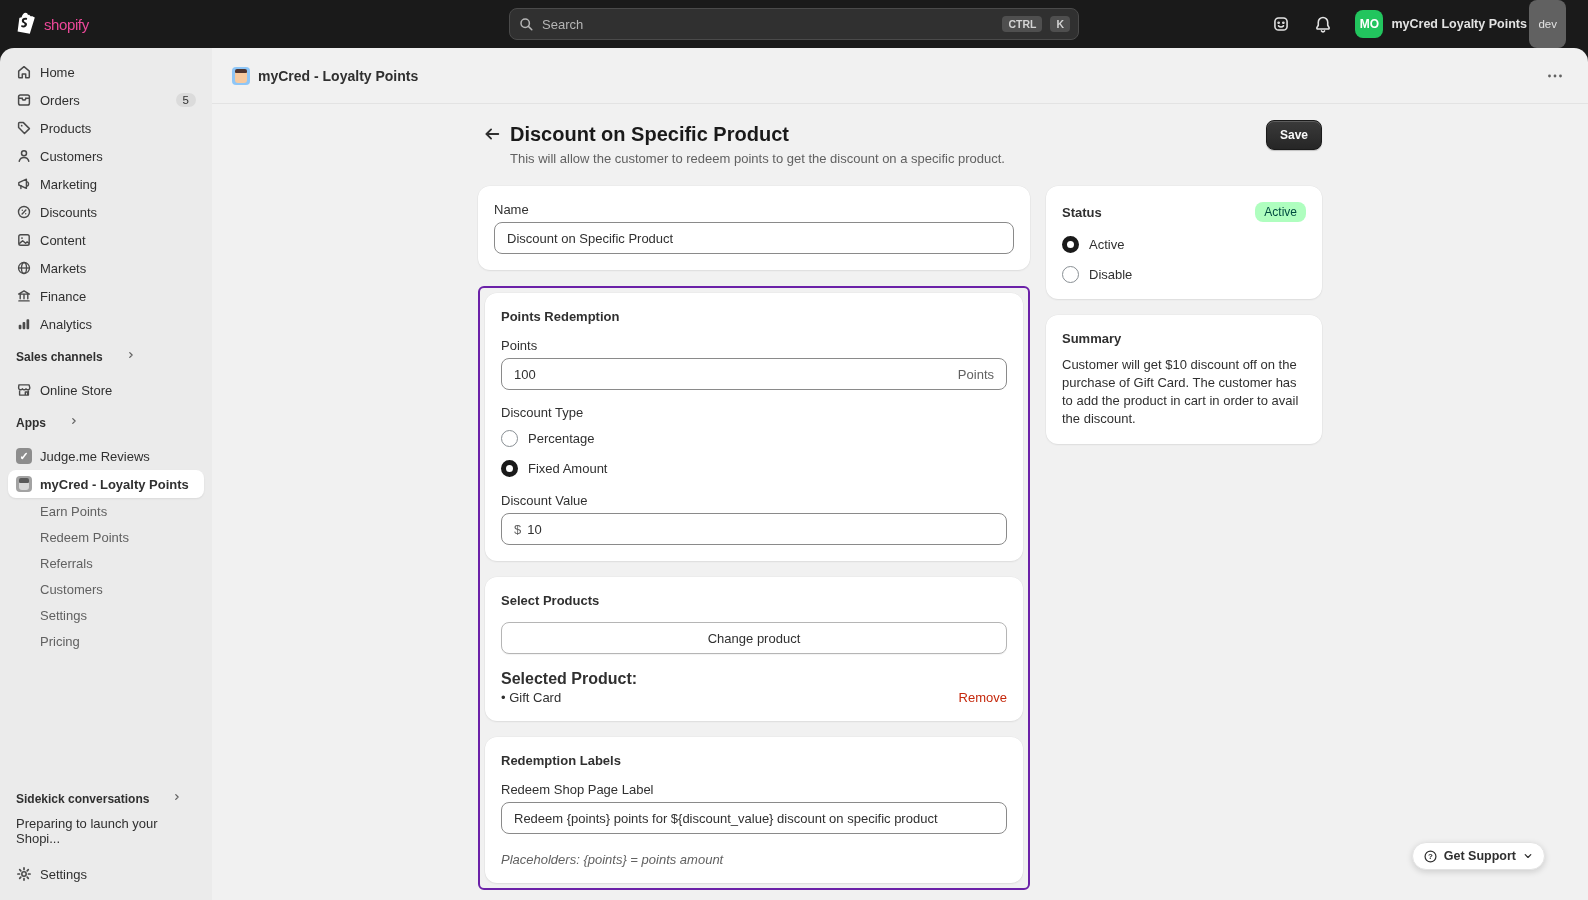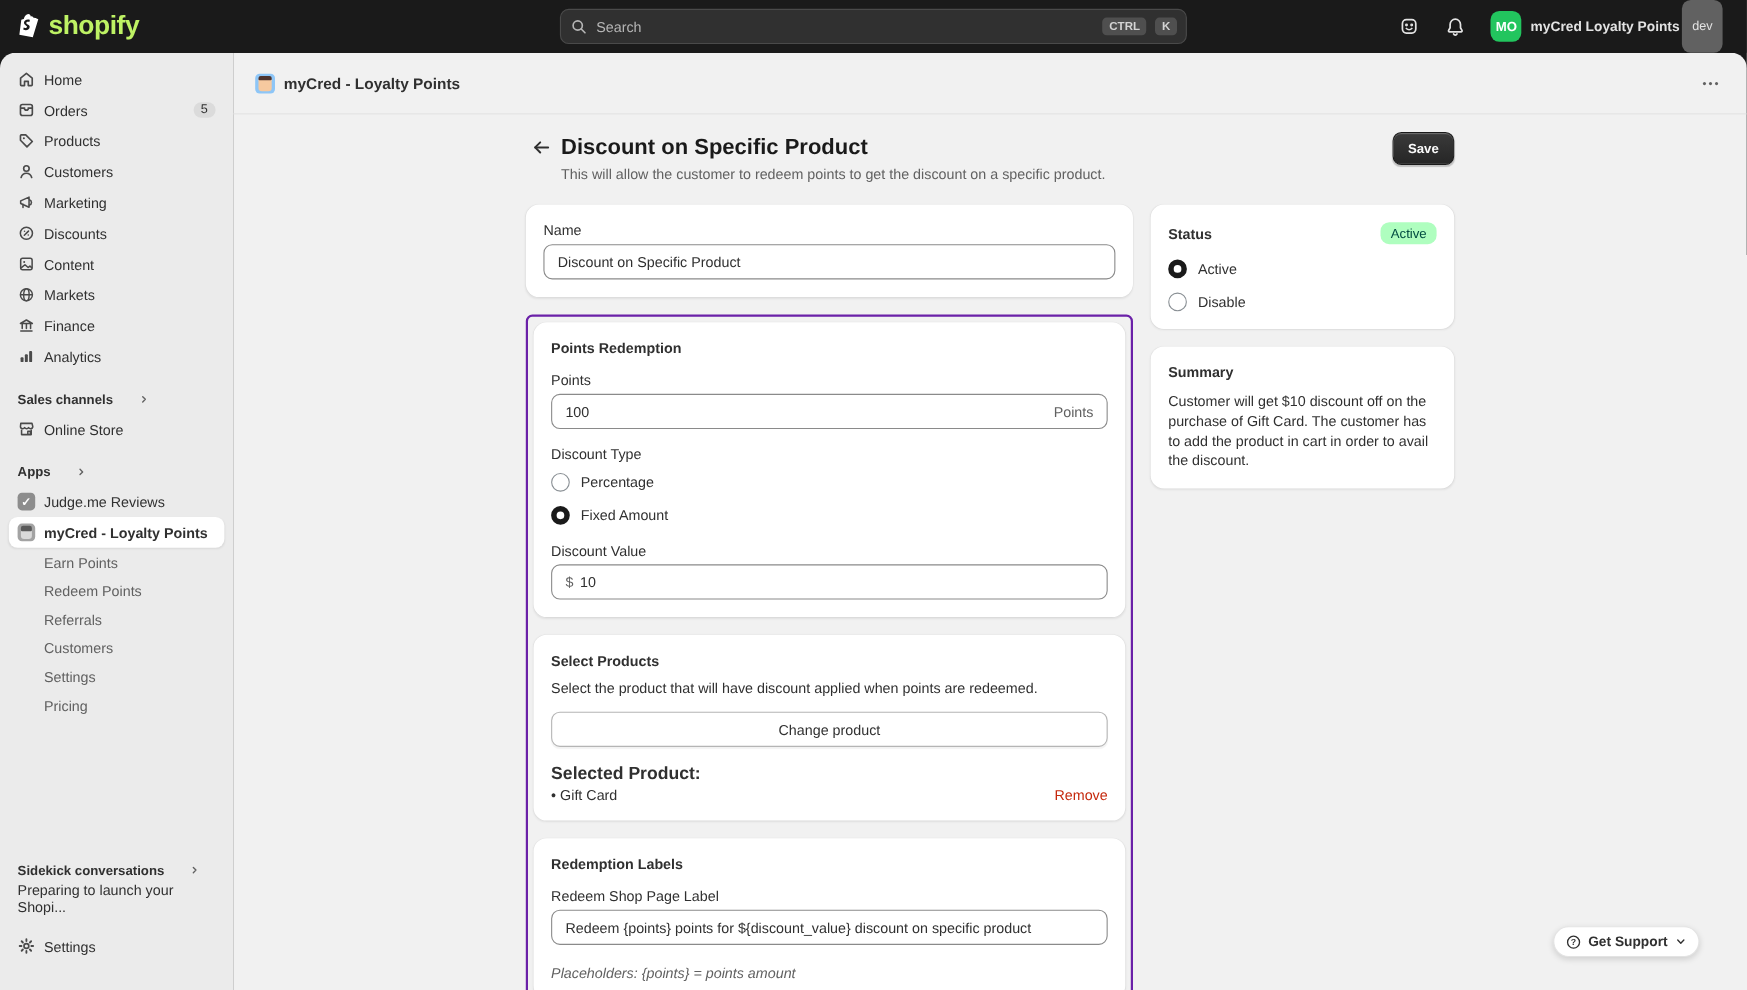--- a/index.html
+++ b/index.html
@@ -2,42 +2,42 @@
 <html><head>
 <meta charset="utf-8">
 <style>
   * { margin:0; padding:0; box-sizing:border-box; }
   html,body { width:1588px; height:900px; overflow:hidden; }
   body { font-family:"Liberation Sans", sans-serif; background:#1a1a1a; color:#303030; }
 
   
   .topbar { height:48px; background:#1a1a1a; display:flex; align-items:center; position:relative; padding:0 16px; }
   .logo { display:flex; align-items:center; gap:6px; width:196px; }
-  .logo-word { color:#bef264; font-size:24px; font-weight:700; letter-spacing:-0.4px; }
+  .logo-word { color:#ec4899; font-size:15px; font-weight:400; letter-spacing:-0.4px; }
   .searchbar { position:absolute; left:50%; top:8px; transform:translateX(-50%); width:570px; height:32px;
     background:#303030; border:1px solid #4a4a4a; border-radius:8px; display:flex; align-items:center; padding:0 8px; gap:8px; }
   .searchbar .ph { color:#b5b5b5; font-size:13px; font-weight:500; flex:1; }
   .kbd { background:#4f4f4f; color:#d4d4d4; font-size:10.5px; font-weight:700; border-radius:4px; padding:3px 6px; line-height:1; }
   .top-right { margin-left:auto; display:flex; align-items:center; gap:10px; }
   .top-iconbtn { width:32px; height:32px; border-radius:8px; display:flex; align-items:center; justify-content:center; color:#e3e3e3; background:transparent; border:none; cursor:pointer; }
   .account { display:flex; align-items:center; gap:8px; padding:4px 6px; border-radius:8px; cursor:pointer; }
   .avatar { width:28px; height:28px; border-radius:8px; background:#22c55e; color:#fff; font-size:12px; font-weight:700; display:flex; align-items:center; justify-content:center; }
   .account-name { color:#e3e3e3; font-size:12.5px; font-weight:600; max-width:130px; white-space:nowrap; }
   .env-badge { background:#616161; color:#e3e3e3; font-size:11.5px; font-weight:400; border-radius:8px; padding:18px 9px; }
 
   
   .frame { height:852px; display:flex; border-top-left-radius:14px; border-top-right-radius:14px; overflow:hidden; }
 
   
-  .sidebar { width:212px; background:#ebebeb; display:flex; flex-direction:column; padding:10px 8px 26px; flex-shrink:0; }
+  .sidebar { width:212px; background:#ebebeb; display:flex; flex-direction:column; padding:10px 8px 12px; flex-shrink:0; }
   .nav-item { display:flex; align-items:center; gap:8px; height:28px; padding:0 8px; border-radius:8px; font-size:13px; font-weight:500; color:#303030; cursor:pointer; }
   .nav-item .nico { width:16px; height:16px; color:#4a4a4a; flex-shrink:0; display:flex; }
   .nav-item .badge-count { margin-left:auto; background:#dbdbdb; color:#303030; border-radius:9px; font-size:11.5px; padding:1px 7px; }
   .nav-item.selected { background:#fff; font-weight:600; box-shadow:0 1px 2px rgba(0,0,0,.08); }
-  .section-head { display:flex; align-items:center; gap:23px; height:26px; padding:0 8px; margin-top:12px; font-size:12px; font-weight:600; color:#303030; cursor:pointer; }
+  .section-head { display:flex; gap:23px; height:26px; padding:0 8px; margin-top:12px; font-size:12px; font-weight:600; color:#303030; cursor:pointer; }
   .section-head .chev { color:#616161; display:flex; }
   .sub-item { height:26px; display:flex; align-items:center; padding-left:32px; font-size:13px; font-weight:500; color:#616161; border-radius:8px; cursor:pointer; }
   .sidebar-bottom { margin-top:auto; }
   .sb-text-item { height:26px; display:flex; align-items:center; padding:0 8px; font-size:13px; color:#303030; border-radius:8px; cursor:pointer; }
   .settings-item { margin-top:16px; }
 
   .face-sq { width:18px; height:18px; border-radius:4px; position:relative; overflow:hidden; background:#8ec6f7; flex-shrink:0; }
   .face-sq::before { content:""; position:absolute; left:3px; right:3px; top:3px; bottom:2px; background:#f6c99f; border-radius:3px; }
   .face-sq::after { content:""; position:absolute; left:3px; right:3px; top:2px; height:4.5px; background:#4e342e; border-radius:2px 2px 1px 1px; }
   .face-sq.small { width:16px; height:16px; }
@@ -396,21 +396,20 @@
                 </div>
                 <div class="field-label" style="margin-top:16px">Discount Value</div>
                 <div class="input-shell">
                   <span class="input-prefix">$</span>
                   <input value="10" style="">
                 </div>
               </div>
 
               <div class="card">
                 <h3>Select Products</h3>
-                <div class="field-label mt10" style="margin-bottom:0">Select the product that will have discount applied when points are redeemed.</div>
                 <button class="wide-btn mt14">Change product</button>
                 <div class="sel-row">
                   <div class="sel-info">
                     <div class="sel-label">Selected Product:</div>
                     <div class="sel-product">• Gift Card</div>
                   </div>
                   <button class="remove-link">Remove</button>
                 </div>
               </div>
 

